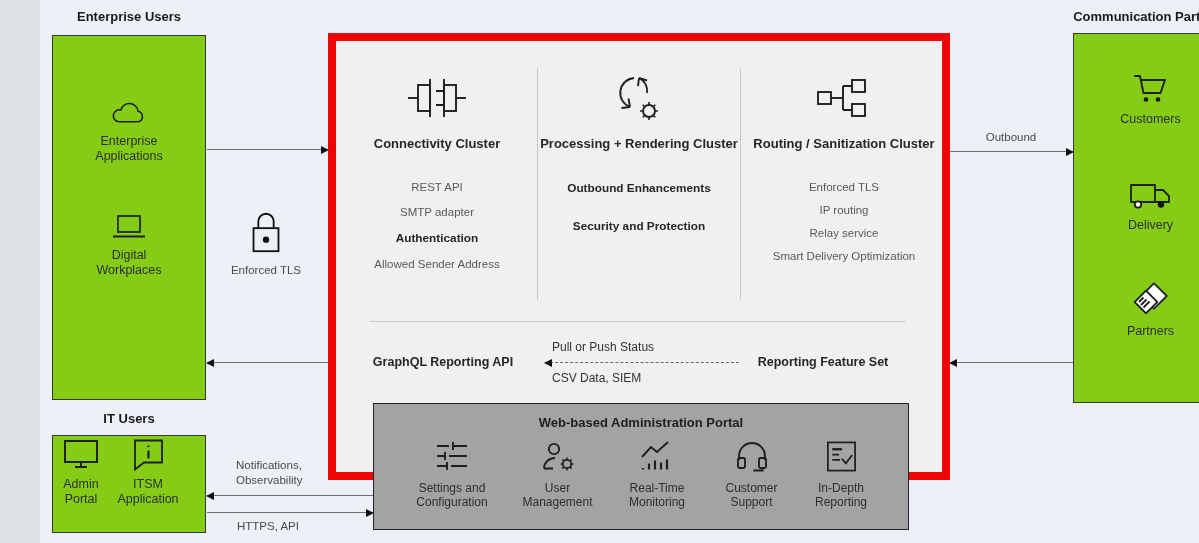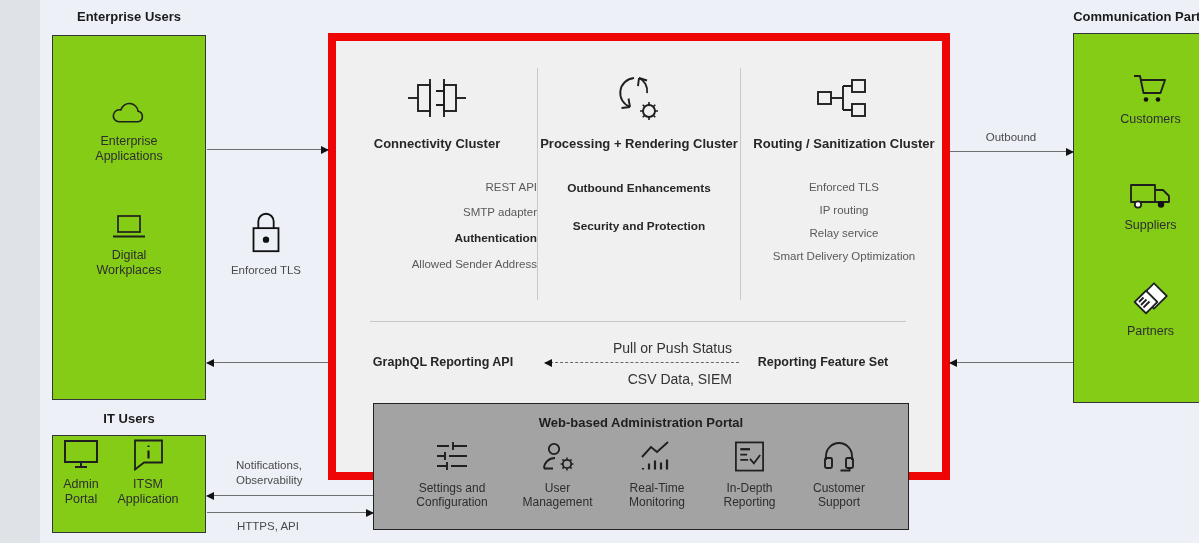--- a/index.html
+++ b/index.html
@@ -20,26 +20,26 @@
     border:8px solid var(--red-frame,#ee0505);background:var(--cluster-bg,#f0f0f0);box-sizing:border-box;}
   .vdiv{position:absolute;width:1px;background:var(--divider,#c8c8c8);}
   .hdiv{position:absolute;height:1px;background:var(--divider,#c8c8c8);}
 
   .cluster{position:absolute;text-align:center;}
   .cluster-icon{height:72px;display:flex;align-items:center;justify-content:center;}
   .cluster-title{font-size:13px;font-weight:bold;color:#262626;white-space:nowrap;margin-top:2px;}
   .c-items{margin-top:30px;}
   .c-item{font-size:11.5px;color:var(--text-gray,#595959);}
   .c-item.bold{font-weight:bold;color:#262626;font-size:11.8px;}
-  .sp26 .c-item{margin-bottom:13px;text-align:right;}
+  .sp26 .c-item{margin-bottom:13px;}
   .sp37 .c-item{margin-bottom:24px;}
   .sp24 .c-item{margin-bottom:11px;}
 
   .rep-label{position:absolute;font-size:12.5px;font-weight:bold;color:#262626;text-align:center;white-space:nowrap;}
-  .rep-note{position:absolute;font-size:14px;color:#333;text-align:right;white-space:nowrap;}
+  .rep-note{position:absolute;font-size:12px;color:#333;text-align:left;white-space:nowrap;}
 
   .arrow{position:absolute;height:0;border-top:1.5px solid var(--arrow-line,#6f6f6f);}
   .arrow.dashed{border-top:1.8px dashed #676767;}
   .ah{position:absolute;width:0;height:0;top:-4px;}
   .ah-r{right:-1px;border-left:8px solid #111;border-top:4.5px solid transparent;border-bottom:4.5px solid transparent;}
   .ah-l{left:-1px;border-right:8px solid #111;border-top:4.5px solid transparent;border-bottom:4.5px solid transparent;}
 
   .edge-label{position:absolute;font-size:11.5px;color:#4a4a4a;line-height:1.3;}
   .lock-group{position:absolute;left:188px;top:208px;width:76px;text-align:center;}
   .lock-group .edge-text{font-size:11.5px;color:#4a4a4a;margin-top:8px;}
@@ -220,41 +220,41 @@
       </div>
       <div class="p-item" style="width:92px">
         <div class="p-icon">
           <svg width="38" height="32" viewBox="0 0 38 32" fill="none" stroke="#1f1f1f" stroke-width="1.9">
             <path d="M4 17l9-10 6 5L30 2"></path>
             <path d="M5 29.5v-1.5M11 29.5v-6M17 29.5v-9M23 29.5v-7M29 29.5v-10" stroke-width="2.2"></path>
           </svg>
         </div>
         <div class="p-label">Real-Time Monitoring</div>
       </div>
+      <div class="p-item" style="width:86px">
+        <div class="p-icon">
+          <svg width="36" height="34" viewBox="0 0 36 34" fill="none" stroke="#1f1f1f" stroke-width="1.9">
+            <path d="M5 21v-4a13 13 0 0 1 26 0v4"></path>
+            <rect x="4" y="19" width="7" height="10" rx="1.5"></rect>
+            <rect x="25" y="19" width="7" height="10" rx="1.5"></rect>
+            <path d="M28.5 29v2.5h-9"></path>
+          </svg>
+        </div>
+        <div class="p-label">Customer Support</div>
+      </div>
       <div class="p-item" style="width:82px">
         <div class="p-icon">
           <svg width="33" height="33" viewBox="0 0 33 34" fill="none" stroke="#1f1f1f" stroke-width="1.8">
             <rect x="2.5" y="2.5" width="28" height="29"></rect>
             <path d="M7 9.5h10" stroke-width="2.4"></path>
             <path d="M7 15h7M7 20.5h8"></path>
             <path d="M17 19.5l4 4.5 6.5-8.5"></path>
           </svg>
         </div>
         <div class="p-label">In-Depth Reporting</div>
-      </div>
-      <div class="p-item" style="width:86px">
-        <div class="p-icon">
-          <svg width="36" height="34" viewBox="0 0 36 34" fill="none" stroke="#1f1f1f" stroke-width="1.9">
-            <path d="M5 21v-4a13 13 0 0 1 26 0v4"></path>
-            <rect x="4" y="19" width="7" height="10" rx="1.5"></rect>
-            <rect x="25" y="19" width="7" height="10" rx="1.5"></rect>
-            <path d="M28.5 29v2.5h-9"></path>
-          </svg>
-        </div>
-        <div class="p-label">Customer Support</div>
       </div>
     </div>
   </div>
 
   <div class="sec-title" style="left:1033px;top:9px;width:155px">Communication Partners</div>
 
   <div class="wbox" style="left:1033px;top:33px;width:155px;height:370px">
     <div class="b-item" style="top:36px">
       <div class="icon-wrap" style="height:36px">
         <svg width="40" height="34" viewBox="0 0 40 34" fill="none" stroke="#1f1f1f" stroke-width="1.9" stroke-linejoin="round">
@@ -267,21 +267,21 @@
     </div>
     <div class="b-item" style="top:144px">
       <div class="icon-wrap" style="height:34px">
         <svg width="44" height="31" viewBox="0 0 44 31" fill="none" stroke="#1f1f1f" stroke-width="1.8" stroke-linejoin="round">
           <rect x="2" y="5" width="24" height="17"></rect>
           <path d="M26 10h8l6 6v6H26"></path>
           <circle cx="9" cy="24.5" r="3.2" fill="#fff"></circle>
           <circle cx="32" cy="24.5" r="3.2" fill="#111" stroke="none"></circle>
         </svg>
       </div>
-      <div class="b-label" style="width:90px">Suppliers</div>
+      <div class="b-label" style="width:90px">Delivery</div>
     </div>
     <div class="b-item" style="top:248px">
       <div class="icon-wrap" style="height:36px">
         <svg width="44" height="38" viewBox="0 0 44 38" fill="none" stroke="#1f1f1f" stroke-width="1.8" stroke-linejoin="round">
           <rect x="16" y="6" width="18" height="18" transform="rotate(45 25 15)" fill="#fff"></rect>
           <rect x="9" y="13" width="16" height="16" transform="rotate(45 17 21)" fill="#fff"></rect>
           <path d="M14.5 16.5l-4.5 4.5M17.5 18.5l-5.5 5.5M20.5 20.5l-6 6"></path>
         </svg>
       </div>
       <div class="b-label" style="width:90px">Partners</div>

